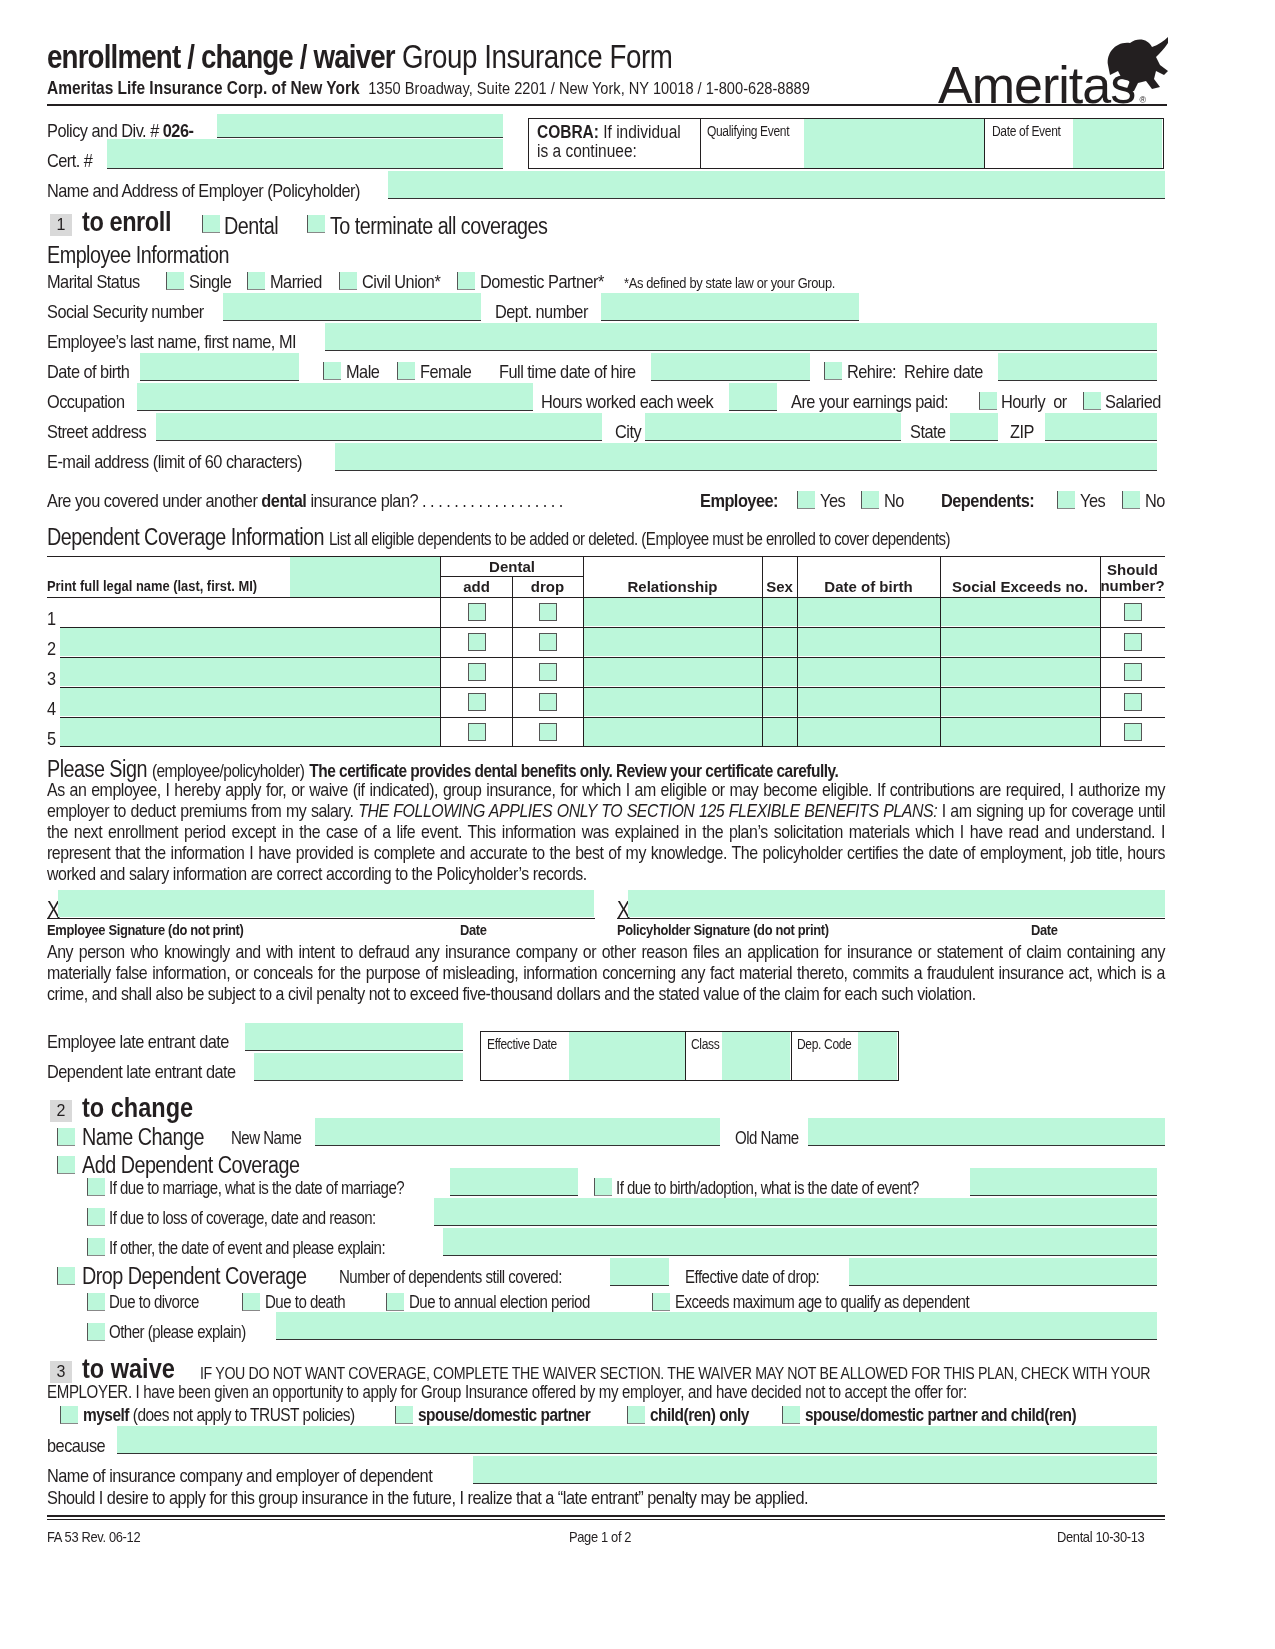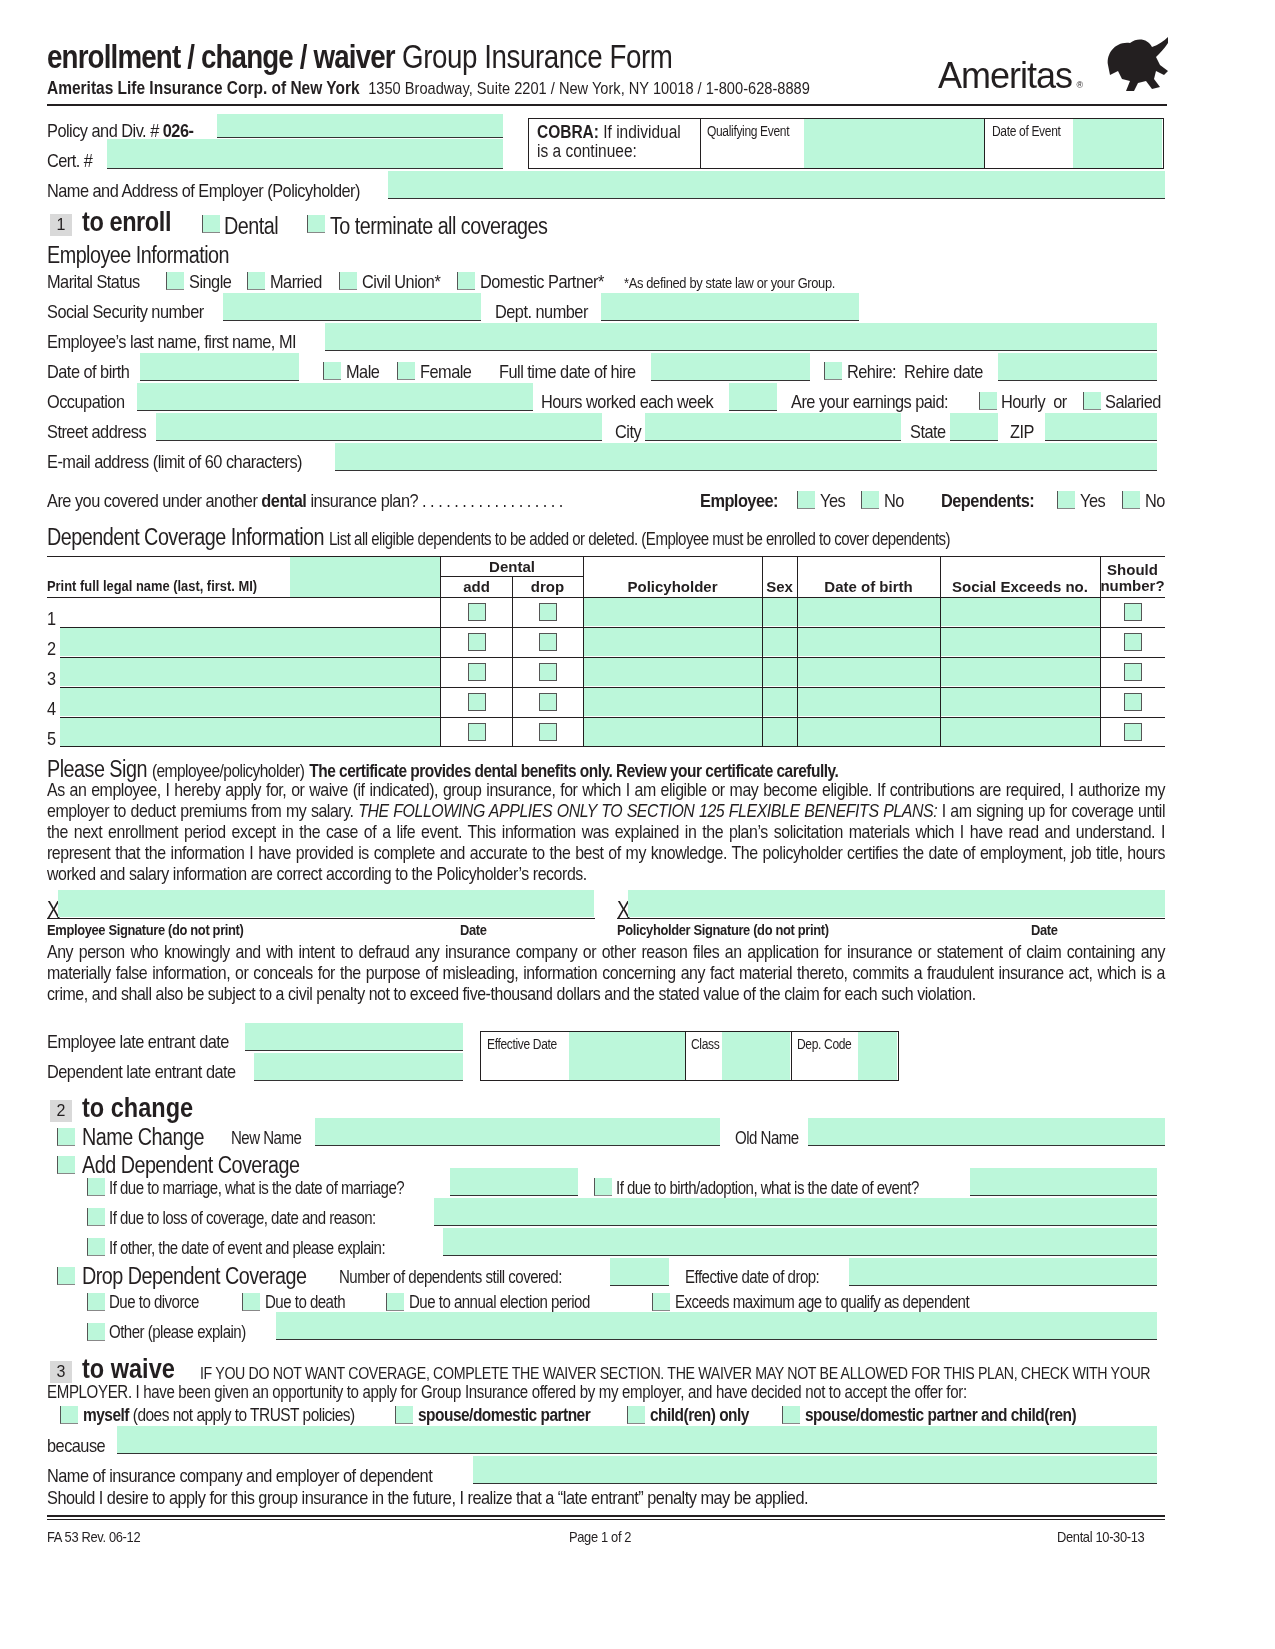--- a/index.html
+++ b/index.html
@@ -23,21 +23,21 @@
 
 <div class="abs" style="left:47px;top:38px;font-size:33px;white-space:nowrap;transform:scaleX(0.84);transform-origin:left top;letter-spacing:-0.5px;">
   <span class="bold" style="letter-spacing:-1px;">enrollment / change / waiver</span>
   <span>Group Insurance Form</span>
 </div>
 <div class="abs" style="left:47px;top:78px;font-size:18px;white-space:nowrap;transform:scaleX(0.86);transform-origin:left top;">
   <span class="bold">Ameritas Life Insurance Corp. of New York</span>&nbsp;
   <span style="font-size:17px;">1350 Broadway, Suite 2201 / New York, NY 10018 / 1-800-628-8889</span>
 </div>
 <div class="abs" style="left:938px;top:55px;width:230px;height:50px;">
-  <span style="font-size:36px;letter-spacing:-1px;color:#231f20;">Ameritas</span>
+  <span style="font-size:52px;letter-spacing:-1px;color:#231f20;">Ameritas</span>
   <span style="font-size:9px;">®</span>
   <svg style="position:absolute;left:160px;top:-20px;" width="72" height="62" viewBox="0 0 72 62">
     <path d="M10 30 C8 18 18 6 32 8 C40 2 50 4 54 12 C60 10 66 6 70 2 L70 8 C66 14 62 18 58 22 L62 30 L70 36 L66 40 L58 36 L56 44 L62 52 L54 54 L48 46 L40 48 L36 56 L28 56 L32 46 L24 44 L20 36 L12 40 Z" fill="#231f20"></path>
   </svg>
 </div>
 <div class="hline" style="left:47px;top:104px;width:1120px;border-top-width:2px;"></div>
 
 <div class="lbl" style="left:47px;top:120px;">
   <span>Policy and Div. #</span>
   <span class="bold">026-</span>
@@ -168,21 +168,21 @@
   <span style="font-size:17.5px;">List all eligible dependents to be added or deleted. (Employee must be enrolled to cover dependents)</span>
 </div>
 
 <div class="hline" style="left:47px;top:556px;width:1118px;"></div>
 <div class="fld" style="left:290px;top:557px;width:150px;height:40px;"></div>
 <div class="abs bold" style="left:47px;top:577px;font-size:15px;white-space:nowrap;transform:scaleX(0.86);transform-origin:left top;">Print full legal name (last, first. MI)</div>
 <div class="abs bold" style="left:441px;top:558px;width:142px;text-align:center;font-size:15px;">Dental</div>
 <div class="hline" style="left:441px;top:576px;width:142px;border-top-width:1px;"></div>
 <div class="abs bold" style="left:441px;top:578px;width:71px;text-align:center;font-size:15px;">add</div>
 <div class="abs bold" style="left:512px;top:578px;width:71px;text-align:center;font-size:15px;">drop</div>
-<div class="abs bold" style="left:583px;top:578px;width:179px;text-align:center;font-size:15px;">Policyholder</div>
+<div class="abs bold" style="left:583px;top:578px;width:179px;text-align:center;font-size:15px;">Relationship</div>
 <div class="abs bold" style="left:762px;top:578px;width:35px;text-align:center;font-size:15px;">Sex</div>
 <div class="abs bold" style="left:797px;top:578px;width:143px;text-align:center;font-size:15px;">Date of birth</div>
 <div class="abs bold" style="left:940px;top:578px;width:160px;text-align:center;font-size:15px;">Social Exceeds no.</div>
 <div class="abs bold" style="left:1100px;top:562px;width:65px;text-align:center;font-size:15px;line-height:16px;">
   <span>Should</span><br>
   <span>number?</span>
 </div>
 <div class="hline" style="left:47px;top:597px;width:1118px;"></div>
 
 <div class="vline" style="left:440px;top:556px;height:190px;"></div>

